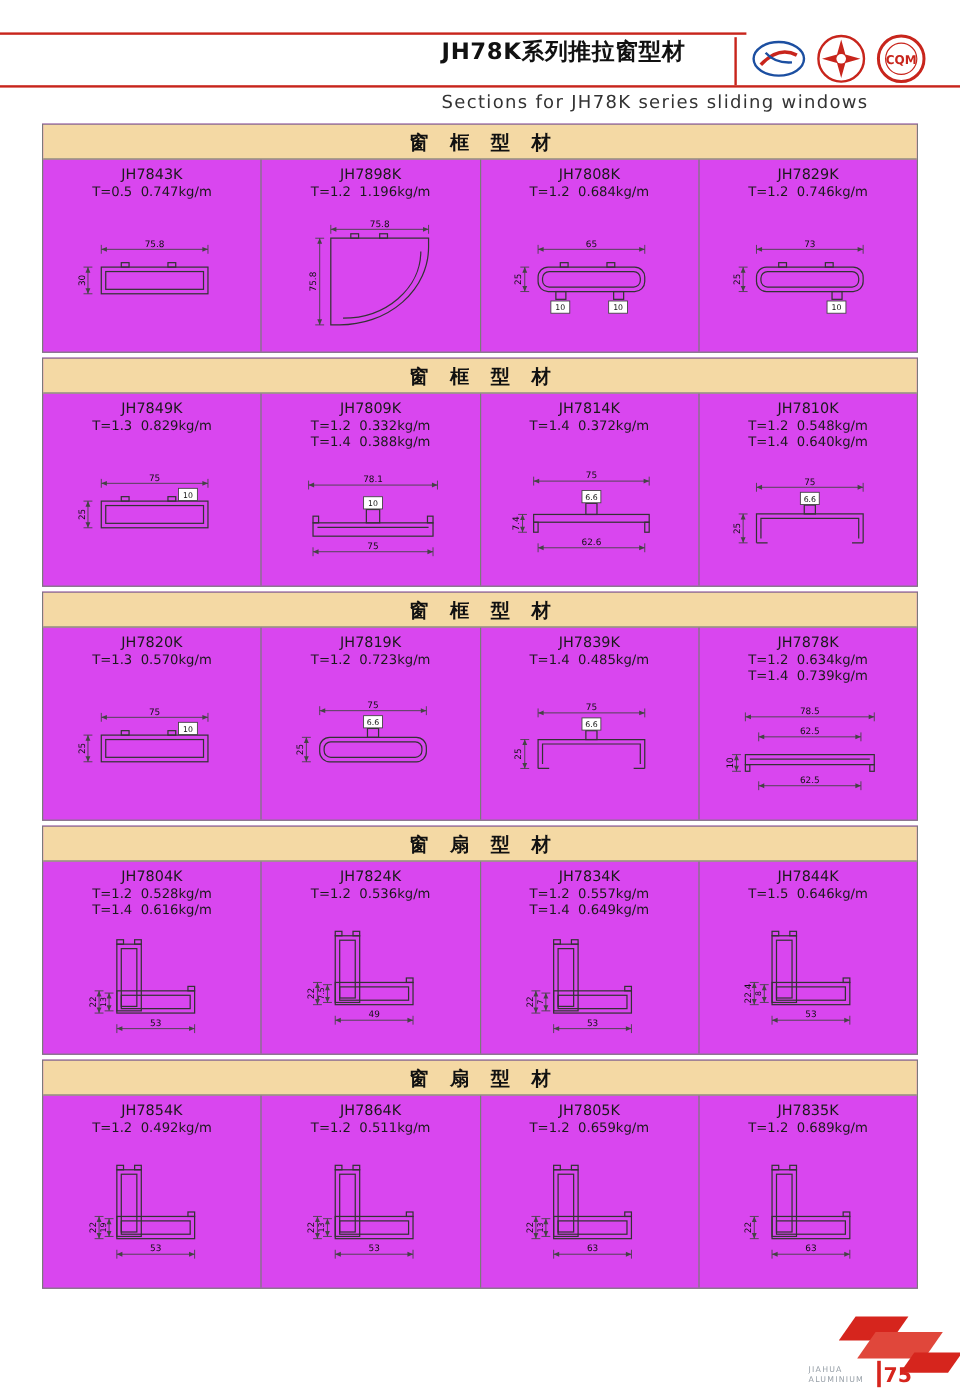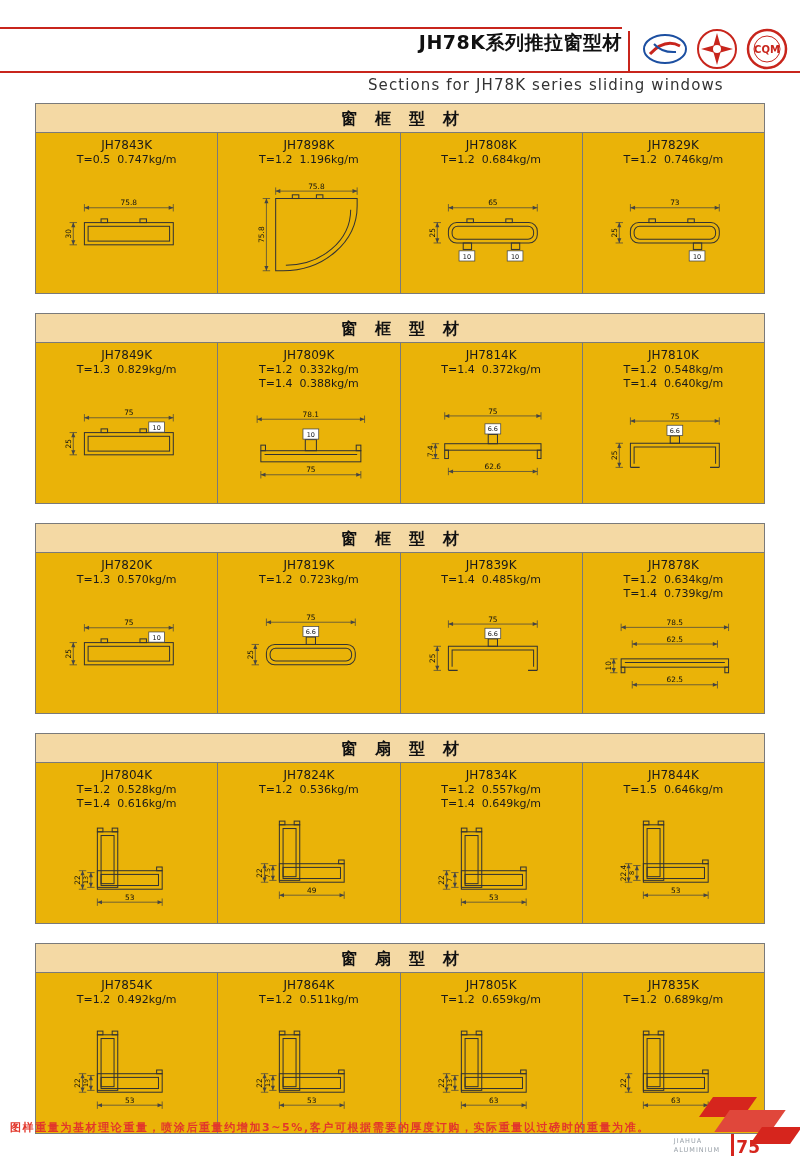--- a/index.html
+++ b/index.html
@@ -1,27 +1,27 @@
 <!DOCTYPE html>
 <html><head>
 <meta charset="utf-8">
 <style>
   *{margin:0;padding:0;box-sizing:border-box}
   html,body{width:800px;height:1167px}
   body{background:#fff;font-family:"DejaVu Sans","Liberation Sans",sans-serif;position:relative;overflow:hidden}
   .header{position:relative;height:97px}
   .rule-top{position:absolute;top:27px;left:0;width:622px;height:2px;background:#c8251c}
   .rule-bottom{position:absolute;top:71px;left:0;width:100%;height:2px;background:#c8251c}
-  .title-block{position:absolute;top:30px;left:368px;width:254px;text-align:right}
+  .title-block{position:absolute;top:30px;left:368px;width:254px;text-align:left}
   .title{font-size:19px;font-weight:bold;color:#111;letter-spacing:.5px;white-space:nowrap}
   .subtitle{font-size:15px;color:#333;letter-spacing:1.1px;margin-top:20px;white-space:nowrap}
-  .logos{position:absolute;top:28px;right:12px;display:flex;align-items:center;gap:8px}
+  .logos{position:absolute;top:28px;right:28px;display:flex;align-items:center;gap:8px}
   .logo-divider{width:2px;height:40px;background:#c8251c;margin-right:4px}
   .content{margin:6px 35px 0}
-  .section{border:1px solid #7a7a7a;margin-bottom:19px;background:#eab308}
+  .section{border:1px solid #7a7a7a;margin-bottom:4px;background:#d946ef}
   .section-header{height:29px;background:#f4d9a4;border-bottom:1px solid #7a7a7a;text-align:center;
     font-size:16px;font-weight:bold;color:#111;letter-spacing:18px;text-indent:18px;line-height:29px}
   .cells{display:flex;height:160px}
   .cell{flex:1;border-right:1px solid #7a7a7a;display:flex;flex-direction:column;align-items:center;padding-top:5px;min-width:0}
   .cell:last-child{border-right:0}
   .model{font-size:12px;color:#1a1a1a}
   .spec{font-size:11px;color:#1a1a1a;white-space:pre;margin-top:1px}
   .drawing{flex:1;display:flex;align-items:center;justify-content:center;width:100%}
   .note{text-align:right;margin:6px 37px 0 0;font-size:11px;font-weight:bold;color:#111}
   .footer{position:absolute;left:0;bottom:0;width:100%;height:80px}
@@ -731,21 +731,20 @@
               <text x="89" y="89.5" font-size="8" fill="#111" text-anchor="middle">63</text>
             </svg>
           </div>
       </div>
     </div>
   </section>
 
 </div>
 
 <div class="footer">
-  <div class="disclaimer">图样重量为基材理论重量，喷涂后重量约增加3~5%,客户可根据需要的厚度订购，实际重量以过磅时的重量为准。</div>
   <div class="deco">
     <div class="deco-a"></div>
     <div class="deco-b"></div>
     <div class="deco-c"></div>
   </div>
   <div class="brand">
     <div>JIAHUA</div>
     <div>ALUMINIUM</div>
   </div>
   <div class="pagesep"></div>

